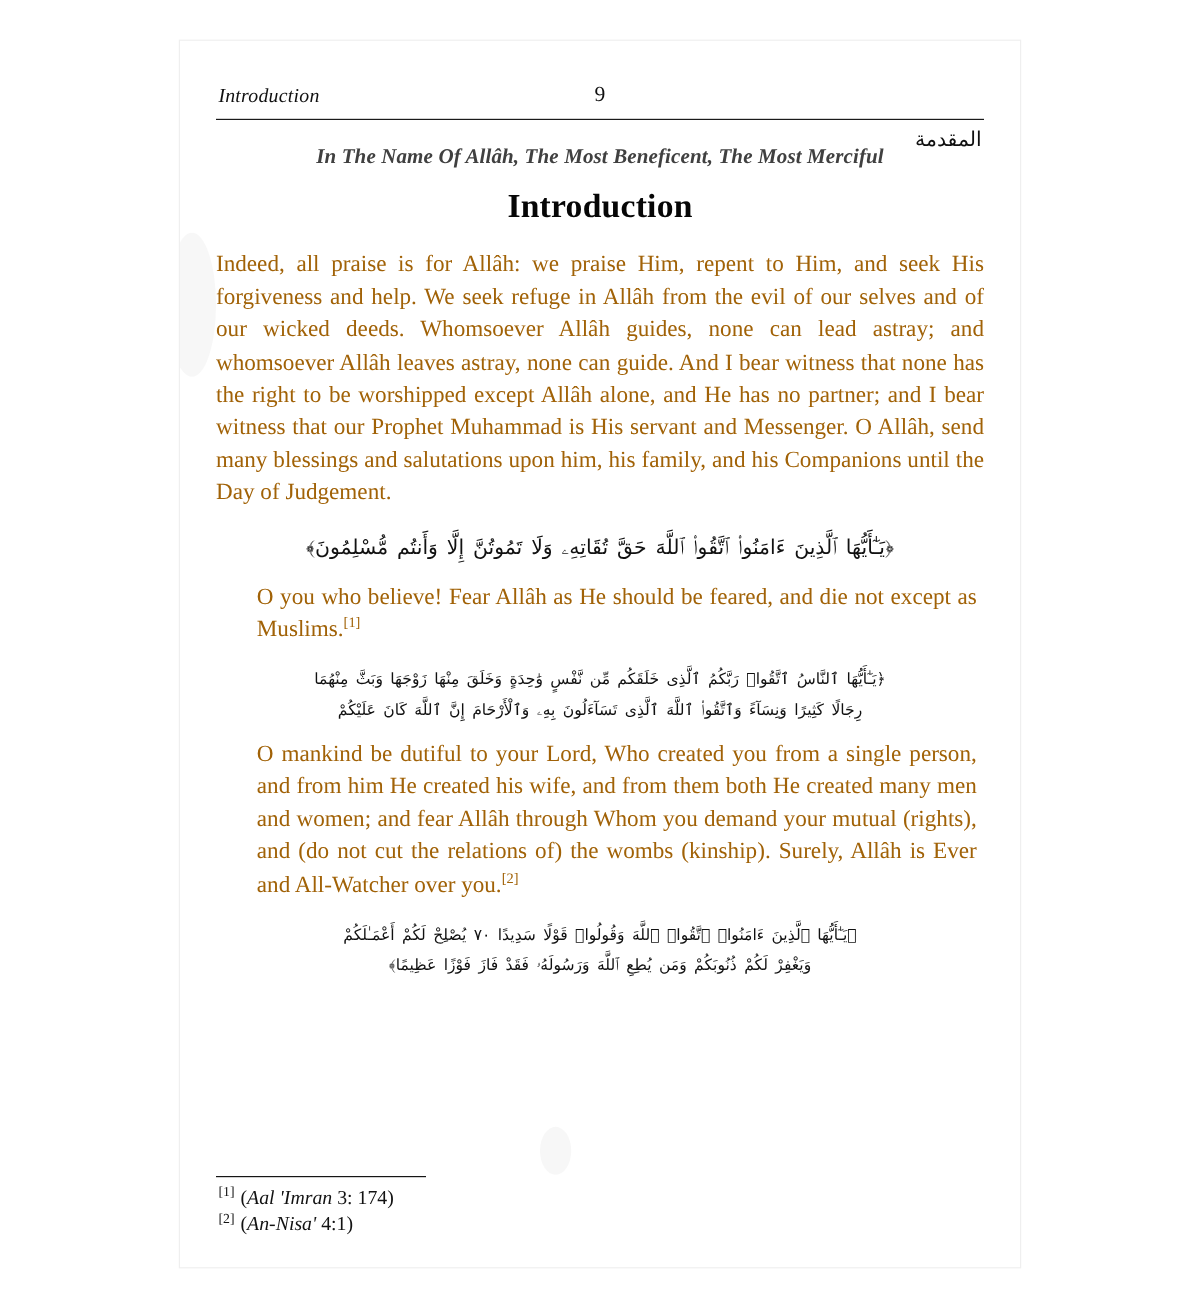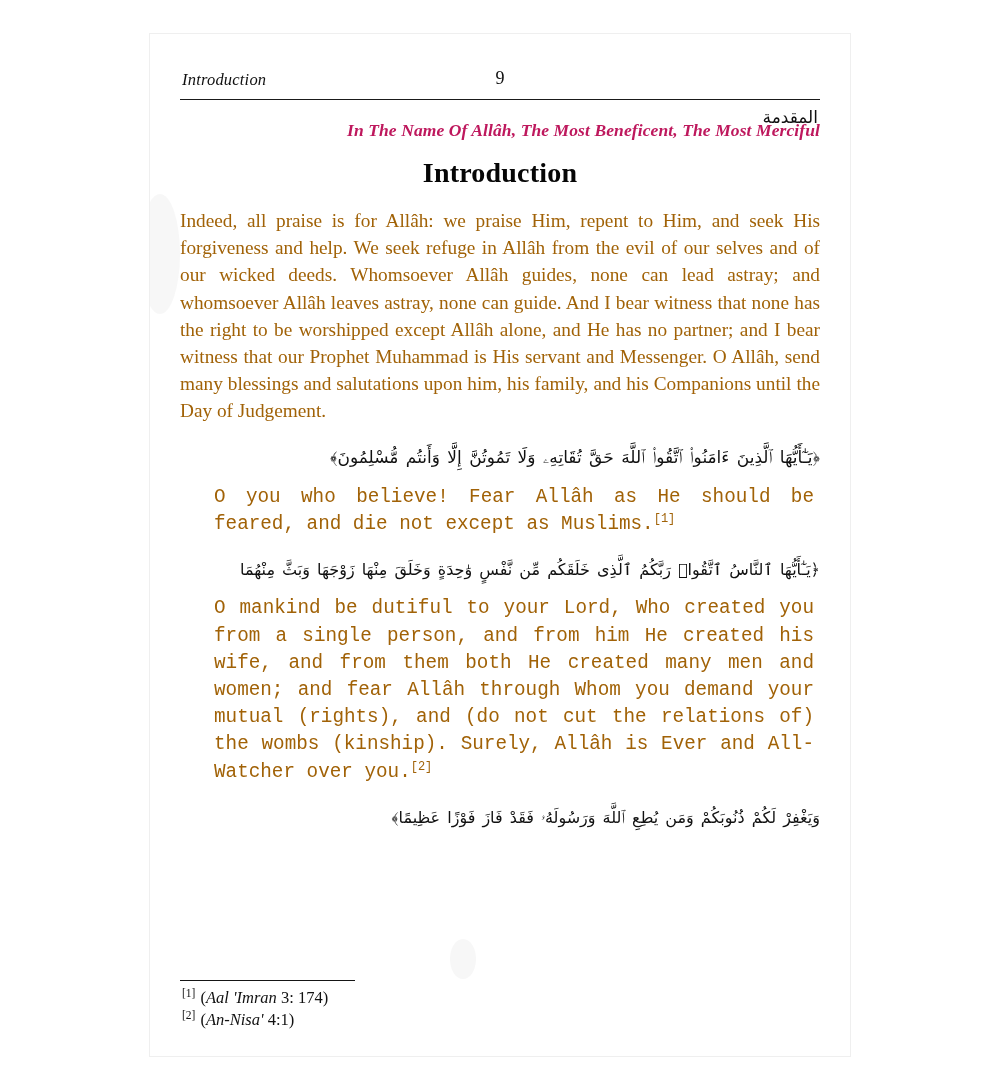--- a/index.html
+++ b/index.html
@@ -70,25 +70,25 @@
     top: 10px;
     font-size: 17px;
     color: #101010;
     direction: rtl;
     font-family: "DejaVu Sans", sans-serif;
     margin-top: 39px;
   }
 
   
   .basmala {
-    text-align: right;
+    text-align: center;
     font-style: italic;
     font-weight: bold;
     font-size: 17.5px;
-    color: #be185d;
+    color: #404040;
     margin-top: 20px;
     letter-spacing: .1px;
   }
   .doc-title {
     text-align: center;
     font-weight: bold;
     font-size: 28px;
     color: #060606;
     margin-top: 16px;
     letter-spacing: .2px;
@@ -102,44 +102,43 @@
     color: #a16207;
     text-align: justify;
     text-justify: inter-word;
     -webkit-hyphens: none;
     hyphens: none;
   }
   .para.indent-block {
     margin-left: 34px;
     margin-right: 6px;
     margin-top: 10px;
-    font-family: Liberation Mono, monospace;
   }
   .para.tight {
     margin-top: 9px;
   }
 
   
   .ayah {
     direction: rtl;
-    text-align: right;
+    text-align: center;
     font-family: "DejaVu Sans", sans-serif;
     color: #111111;
     font-size: 17px;
     line-height: 1.95;
     margin-top: 16px;
     margin-bottom: 2px;
     word-spacing: 2px;
   }
   .ayah .line {
     display: block;
     white-space: nowrap;
   }
   .ayah.wide .line {
-    font-size: 16px;
+    font-size: 13px;
   }
   .sup {
     font-size: 12px;
     vertical-align: super;
     line-height: 0;
   }
 
   
   .footnotes {
     position: absolute;
@@ -203,26 +202,28 @@
 
       <div class="ayah">
         <span class="line">﴿يَـٰٓأَيُّهَا ٱلَّذِينَ ءَامَنُوا۟ ٱتَّقُوا۟ ٱللَّهَ حَقَّ تُقَاتِهِۦ وَلَا تَمُوتُنَّ إِلَّا وَأَنتُم مُّسْلِمُونَ﴾</span>
       </div>
       <div class="para indent-block">
         <span>O you who believe! Fear Allâh as He should be feared, and die not except as Muslims.</span><span class="sup">[1]</span>
       </div>
 
       <div class="ayah wide">
         <span class="line">﴿يَـٰٓأَيُّهَا ٱلنَّاسُ ٱتَّقُوا۟ رَبَّكُمُ ٱلَّذِى خَلَقَكُم مِّن نَّفْسٍ وَٰحِدَةٍ وَخَلَقَ مِنْهَا زَوْجَهَا وَبَثَّ مِنْهُمَا</span>
+        <span class="line">رِجَالًا كَثِيرًا وَنِسَآءً وَٱتَّقُوا۟ ٱللَّهَ ٱلَّذِى تَسَآءَلُونَ بِهِۦ وَٱلْأَرْحَامَ إِنَّ ٱللَّهَ كَانَ عَلَيْكُمْ</span>
       </div>
       <div class="para indent-block">
         <span>O mankind be dutiful to your Lord, Who created you from a single person, and from him He created his wife, and from them both He created many men and women; and fear Allâh through Whom you demand your mutual (rights), and (do not cut the relations of) the wombs (kinship). Surely, Allâh is Ever and All-Watcher over you.</span><span class="sup">[2]</span>
       </div>
 
       <div class="ayah wide">
+        <span class="line">﴿يَـٰٓأَيُّهَا ٱلَّذِينَ ءَامَنُوا۟ ٱتَّقُوا۟ ٱللَّهَ وَقُولُوا۟ قَوْلًا سَدِيدًا ٧٠ يُصْلِحْ لَكُمْ أَعْمَـٰلَكُمْ</span>
         <span class="line">وَيَغْفِرْ لَكُمْ ذُنُوبَكُمْ وَمَن يُطِعِ ٱللَّهَ وَرَسُولَهُۥ فَقَدْ فَازَ فَوْزًا عَظِيمًا﴾</span>
       </div>
 
     </div>
 
     <div class="footnotes">
       <div class="fn-rule"></div>
       <div class="fn-line">
         <span class="fn-mark">[1]</span><span>(</span><span class="fn-ital">Aal 'Imran</span>&nbsp;<span>3: 174)</span>
       </div>

